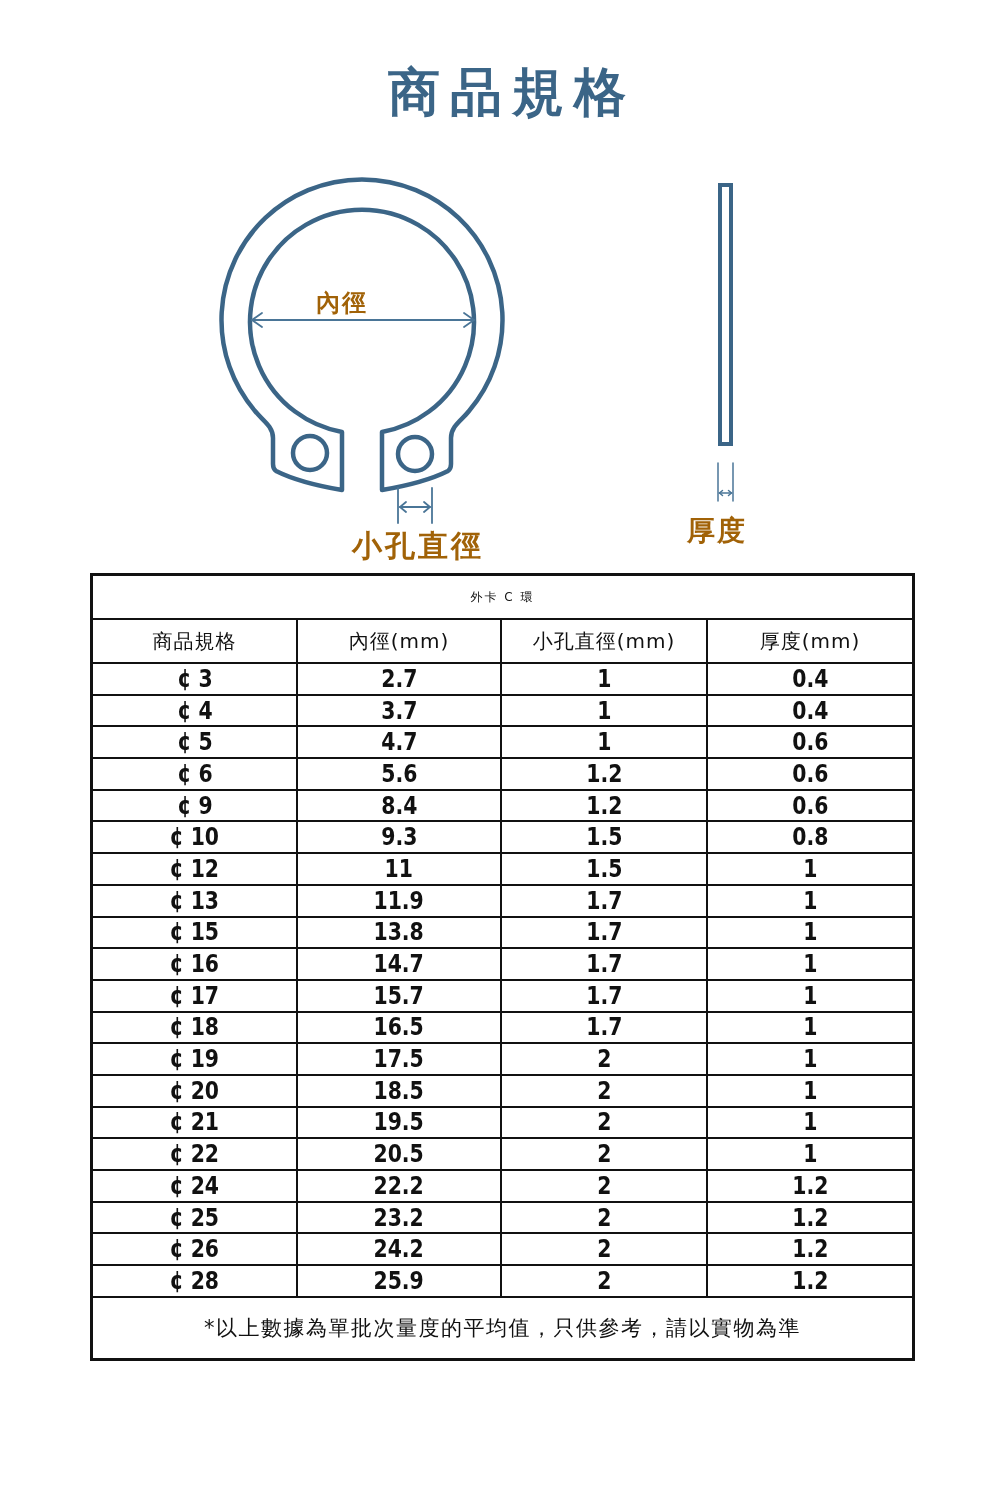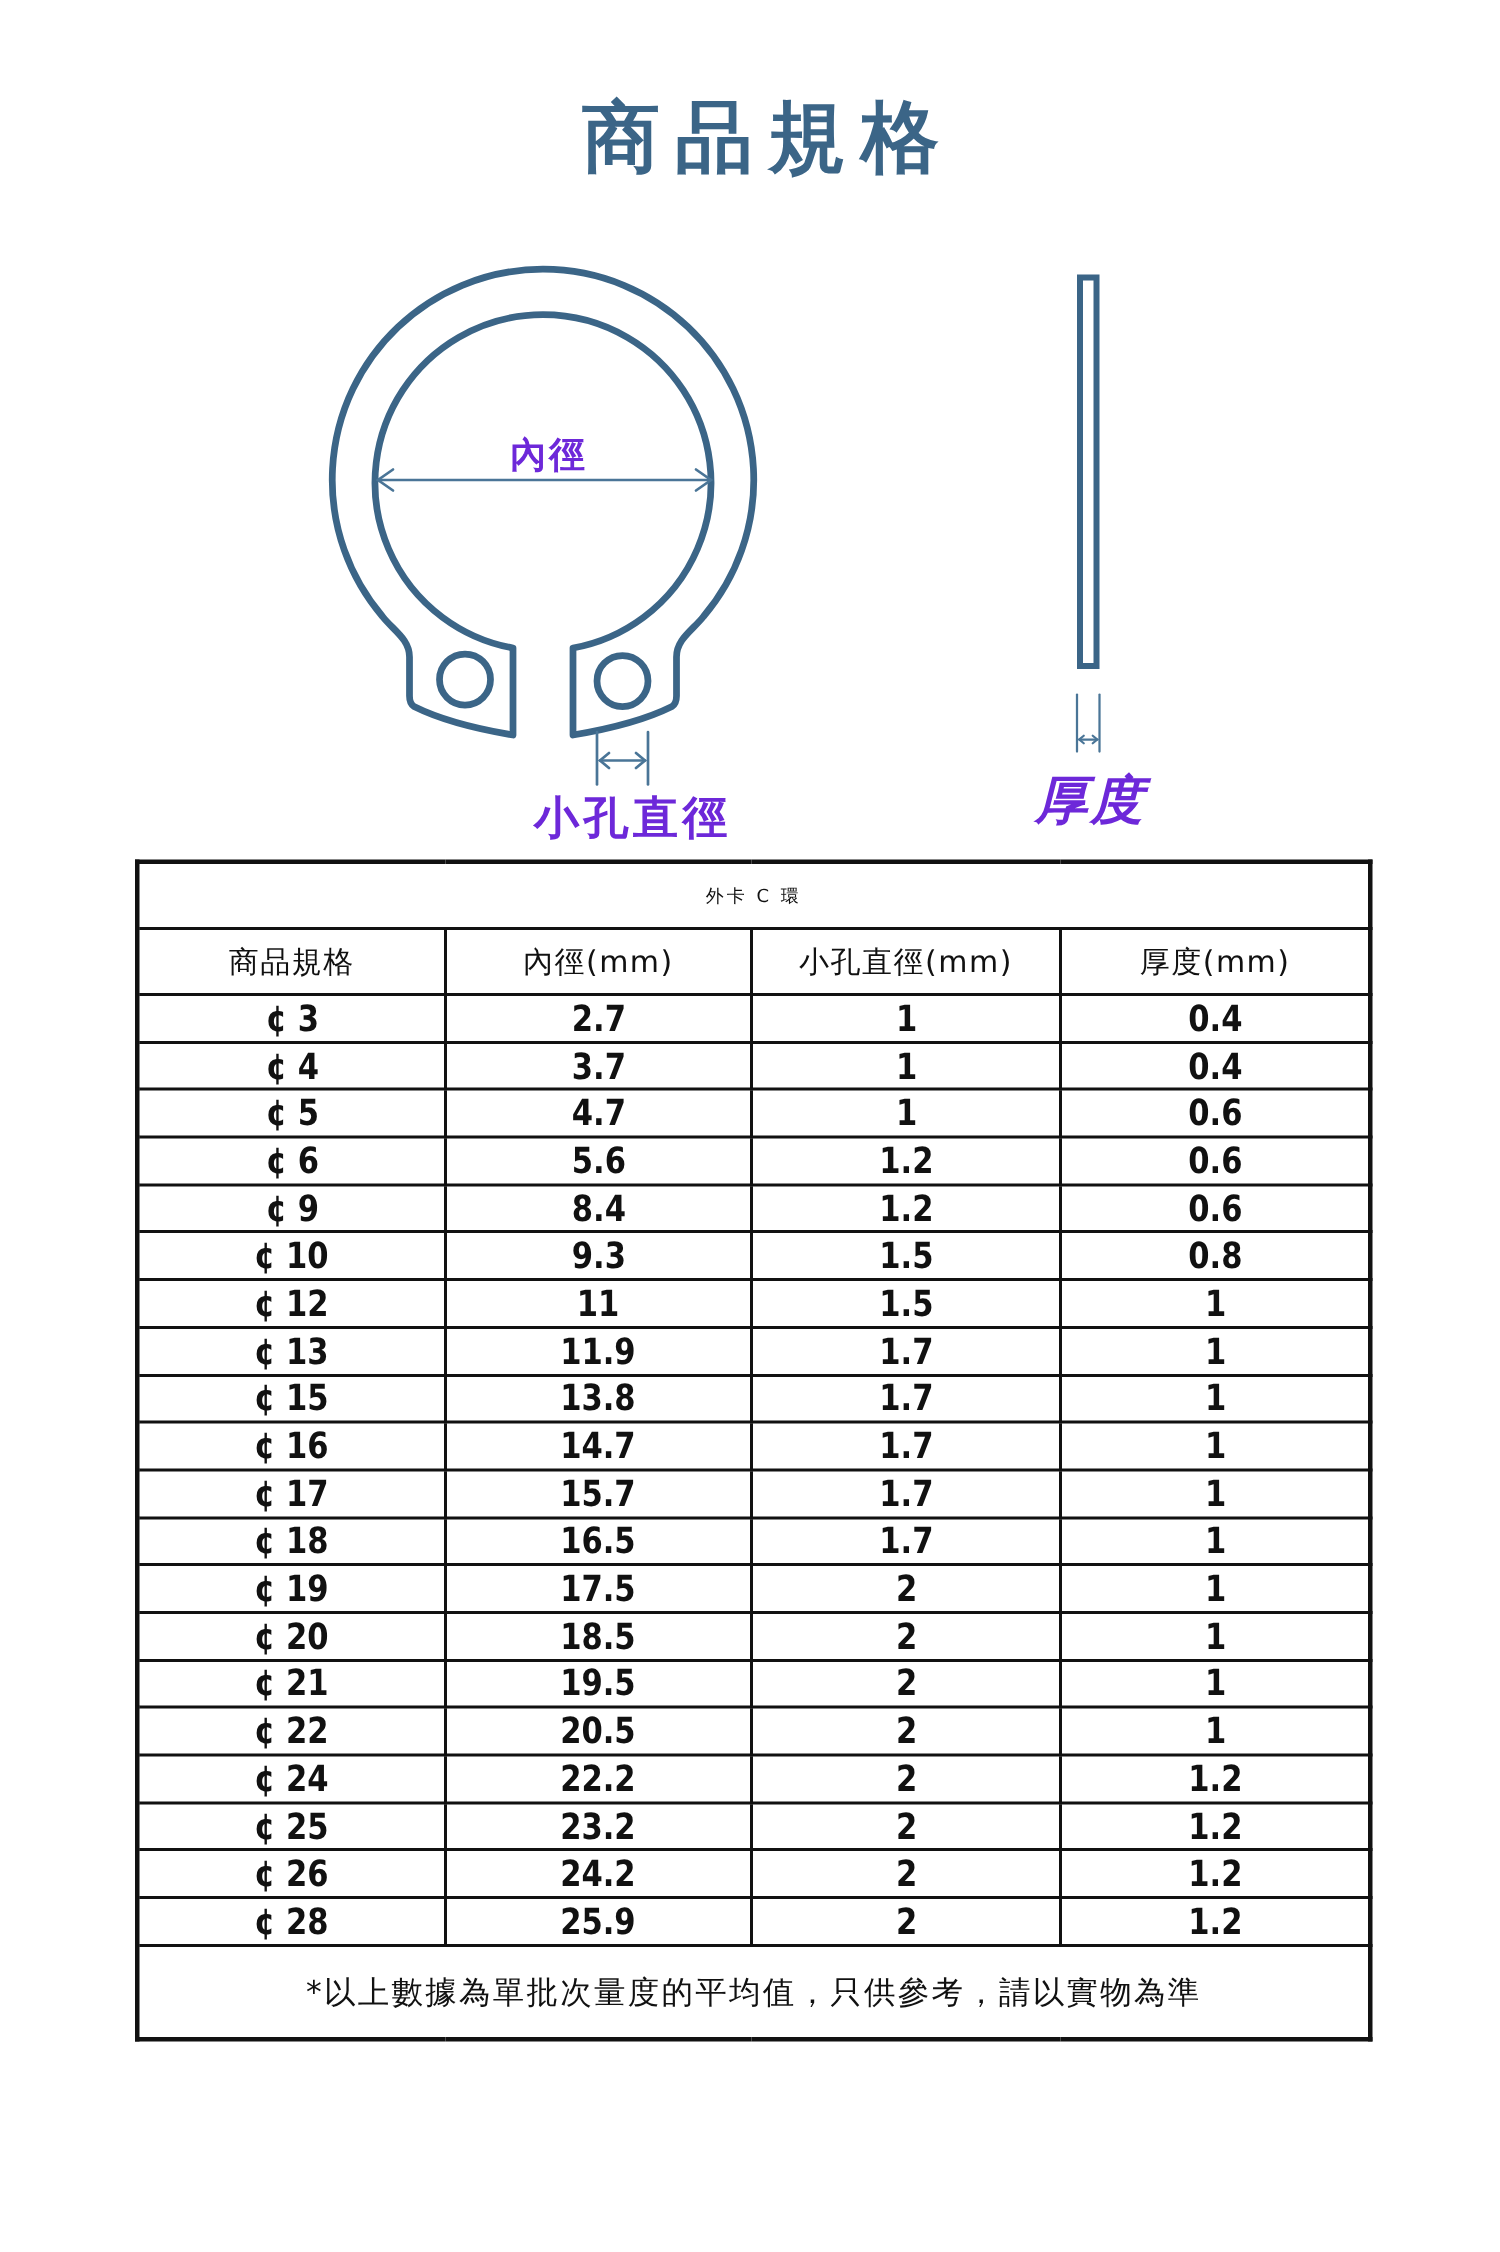--- a/index.html
+++ b/index.html
@@ -9,26 +9,26 @@
     font-family:"DejaVu Sans", "Liberation Sans", sans-serif;
     color:#111111;
   }
   .page-title {
     position:absolute; left:12px; top:60px; width:1000px;
     text-align:center; font-size:52px; font-weight:bold;
     letter-spacing:10px; color:#3b6587; line-height:64px;
   }
   .diagram { position:absolute; left:0; top:0; width:1000px; height:570px; }
   .dlabel {
-    position:absolute; color:#6d28d9; font-weight:bold; text-align:center;
+    position:absolute; color:#a16207; font-weight:bold; 
     white-space:nowrap; line-height:1;
   }
   .lbl-inner { left:316px; width:100px; top:291px; font-size:24px; letter-spacing:2px; }
   .lbl-hole  { left:352px; width:140px; top:531px; font-size:30px; letter-spacing:3px; }
-  .lbl-thick { left:687px; width:80px;  top:517px; font-size:35px; letter-spacing:2px; font-style:italic; }
+  .lbl-thick { left:687px; width:80px;  top:517px; font-size:28px; letter-spacing:2px; }
 
   table.spec {
     position:absolute; left:90px; top:573px; width:825px;
     border-collapse:collapse; table-layout:fixed;
     border:3px solid #111;
   }
   table.spec td {
     border:2px solid #111; padding:0; text-align:center; vertical-align:middle;
     overflow:hidden; white-space:nowrap;
   }

